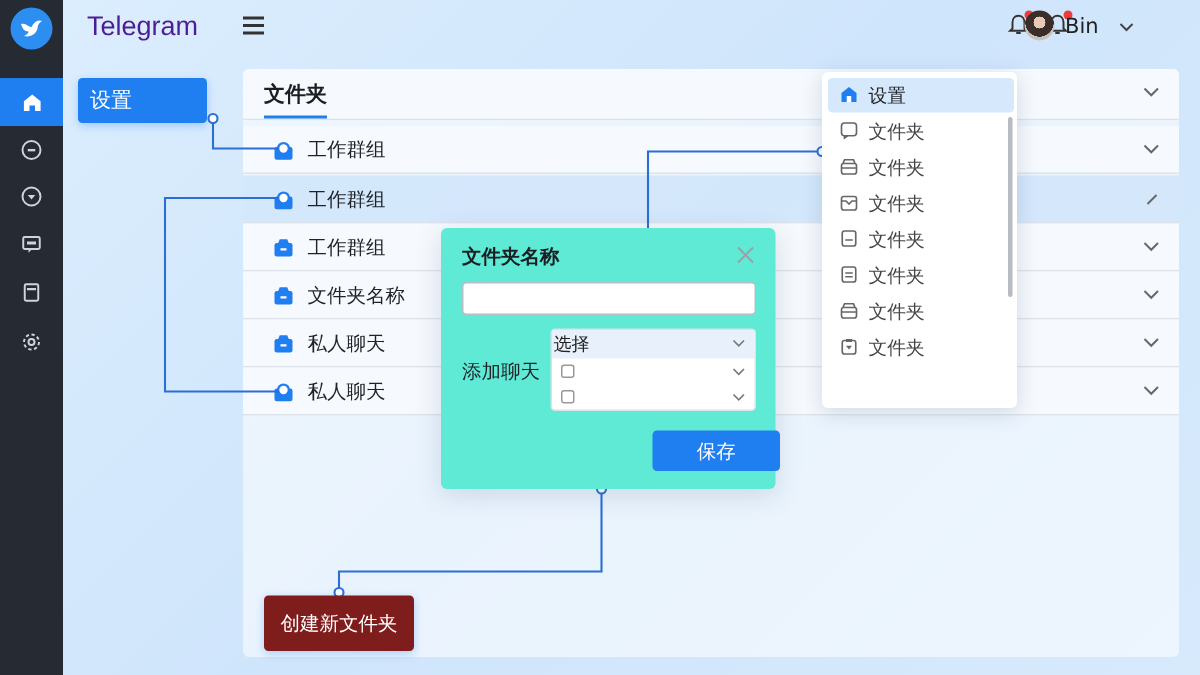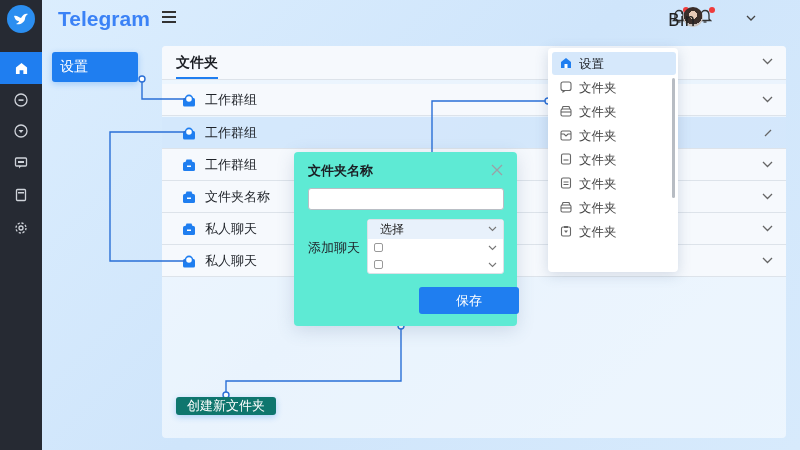--- a/index.html
+++ b/index.html
@@ -21,32 +21,32 @@
   }
   .rail .nav {
     position: absolute; left: 0; width: 42px; height: 32px;
     display: flex; align-items: center; justify-content: center;
   }
   .rail .nav.active { background: #1f7ef0; }
   .topbar {
     position: absolute; left: 42px; top: 0; right: 0; height: 36px;
   }
   .brand {
-    position: absolute; left: 16px; top: 7px; font-size: 21px; font-weight: bold;
-    color: #3b82f6; font-family: "Liberation Sans", sans-serif;
+    position: absolute; left: 16px; top: 7px; font-size: 18px; font-weight: normal;
+    color: #4c1d95; font-family: "Liberation Sans", sans-serif;
   }
   .hamburger { position: absolute; left: 120px; top: 11px; width: 14px; height: 12px; }
   .hamburger span { display: block; height: 1.6px; background: #333; margin-bottom: 3.5px; }
   .bell { position: absolute; top: 8px; width: 16px; height: 18px; }
   .bell .dot { position: absolute; right: -1px; top: -1px; width: 6px; height: 6px; border-radius: 50%; background: #ef3b3b; }
   .avatar {
     position: absolute; left: 683px; top: 7px; width: 20px; height: 20px; border-radius: 50%;
     background: radial-gradient(circle at 50% 40%, #e7c9b6 0 25%, #3b2e2a 26% 60%, #c9c1bc 61%);
   }
-  .username { position: absolute; left: 668px; top: 10px; font-size: 17px; color: #222; }
+  .username { position: absolute; left: 710px; top: 10px; font-size: 14px; color: #222; }
   .user-chevron { position: absolute; left: 732px; top: 10px; font-size: 10px; color: #444; }
 
   .settings-btn {
     position: absolute; left: 52px; top: 52px; width: 86px; height: 30px;
     background: #1f7ef0; color: #fff; font-size: 14px; border-radius: 3px;
     padding: 6px 8px; box-shadow: 0 2px 6px rgba(31,126,240,0.3);
   }
   .panel {
     position: absolute; left: 162px; top: 46px; width: 624px; height: 392px;
     background: rgba(255,255,255,0.55); border-radius: 4px;
@@ -74,45 +74,45 @@
   .dialog .close { position: absolute; right: 12px; top: 9px; font-size: 16px; color: #9aa0a6; }
   .dialog .name-input {
     position: absolute; left: 14px; top: 36px; width: 196px; height: 22px;
     border: 1px solid #b9bec5; border-radius: 3px; background: #fff;
   }
   .dialog .add-label { position: absolute; left: 14px; top: 87px; font-size: 13px; color: #1f2329; }
   .dialog .select-box {
     position: absolute; left: 73px; top: 67px; width: 137px; height: 55px;
     border: 1px solid #dce1e7; border-radius: 3px; background: #fff;
   }
-  .select-box .opt-head { height: 19px; background: #e8f1fb; padding: 1px 12px; font-size: 12px; color: #222; position: relative; }
+  .select-box .opt-head { height: 19px; background: #e8f1fb; padding: 1px 1px; font-size: 12px; color: #222; position: relative; }
   .select-box .opt { height: 17px; position: relative; }
   .select-box .cb { position: absolute; left: 6px; top: 4px; width: 9px; height: 9px; border: 1px solid #999; border-radius: 2px; }
   .select-box .mini-chev { position: absolute; right: 6px; top: 3px; }
   .dialog .save-btn {
-    position: absolute; left: 125px; top: 135px; width: 100px; height: 27px;
+    position: absolute; left: 141px; top: 135px; width: 85px; height: 27px;
     background: #1f7ef0; color: #fff; border-radius: 3px; font-size: 13px;
     display: flex; align-items: center; justify-content: center;
   }
 
   .dropdown {
     position: absolute; left: 548px; top: 48px; width: 130px; height: 224px;
     background: #fff; border-radius: 4px; box-shadow: 0 3px 14px rgba(60,90,130,0.2);
   }
   .dropdown .item { position: absolute; left: 4px; width: 124px; height: 23px; font-size: 12px; color: #444; }
   .dropdown .item.active { background: #d6e8fb; color: #1f2329; border-radius: 3px; }
   .dropdown .item .dico { position: absolute; left: 8px; top: 5px; width: 12px; height: 12px; }
   .dropdown .item .dlabel { position: absolute; left: 27px; top: 4px; font-size: 12.5px; }
   .dropdown .scroll {
     position: absolute; right: 3px; top: 30px; width: 3px; height: 120px; background: #b7bcc3; border-radius: 2px;
   }
 
   .create-btn {
-    position: absolute; left: 176px; top: 397px; width: 100px; height: 18px;
-    background: #0f766e; color: #fff; font-size: 13px; border-radius: 3px;
+    position: absolute; left: 176px; top: 397px; width: 100px; height: 37px;
+    background: #7f1d1d; color: #fff; font-size: 13px; border-radius: 3px;
     display: flex; align-items: center; justify-content: center;
     box-shadow: 0 2px 6px rgba(31,126,240,0.3);
     text-align: right;
   }
   svg.conn { position: absolute; left: 0; top: 0; width: 800px; height: 450px; pointer-events: none; }
 </style>
 </head>
 <body>
 
 <div class="rail">

